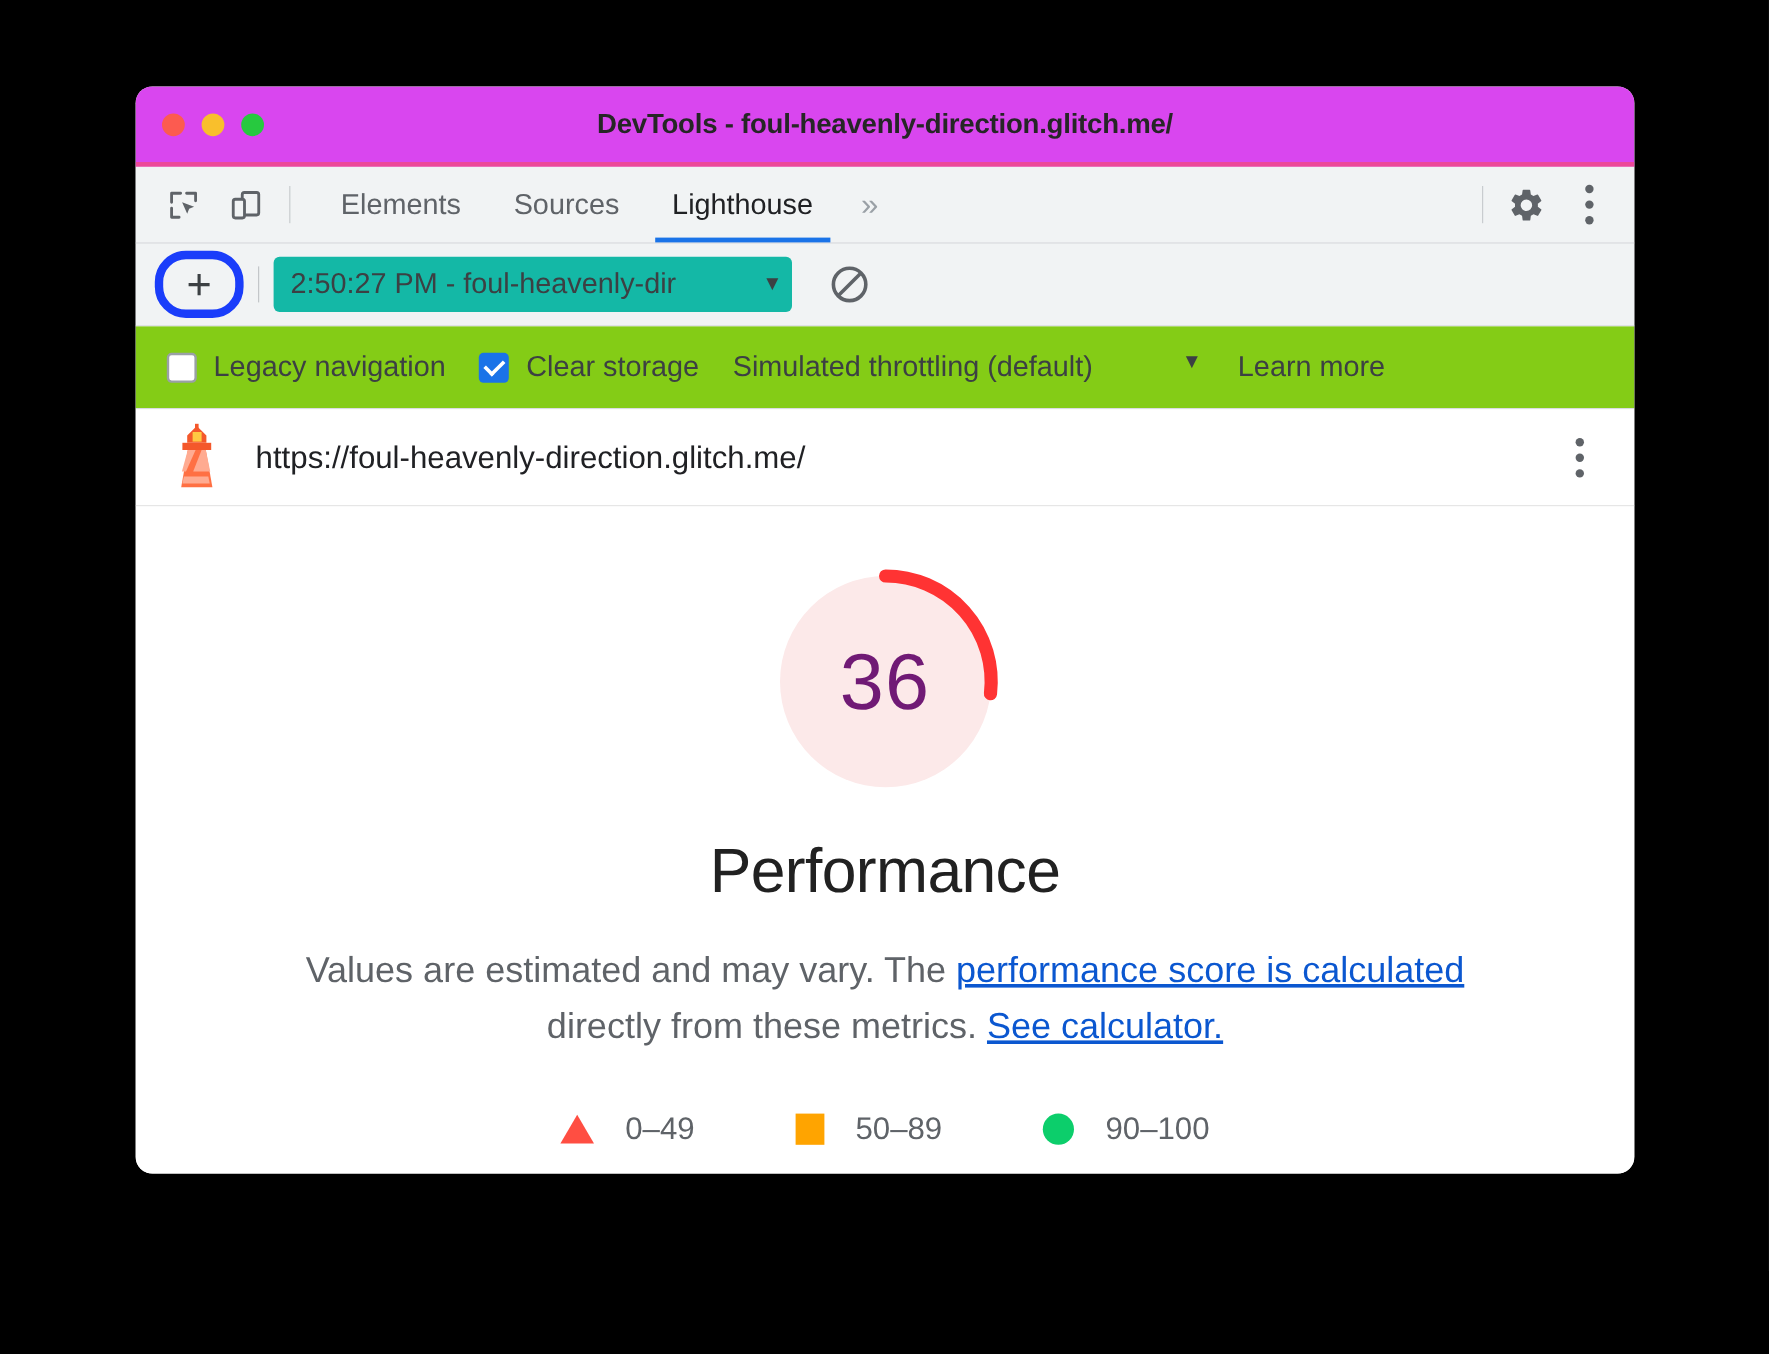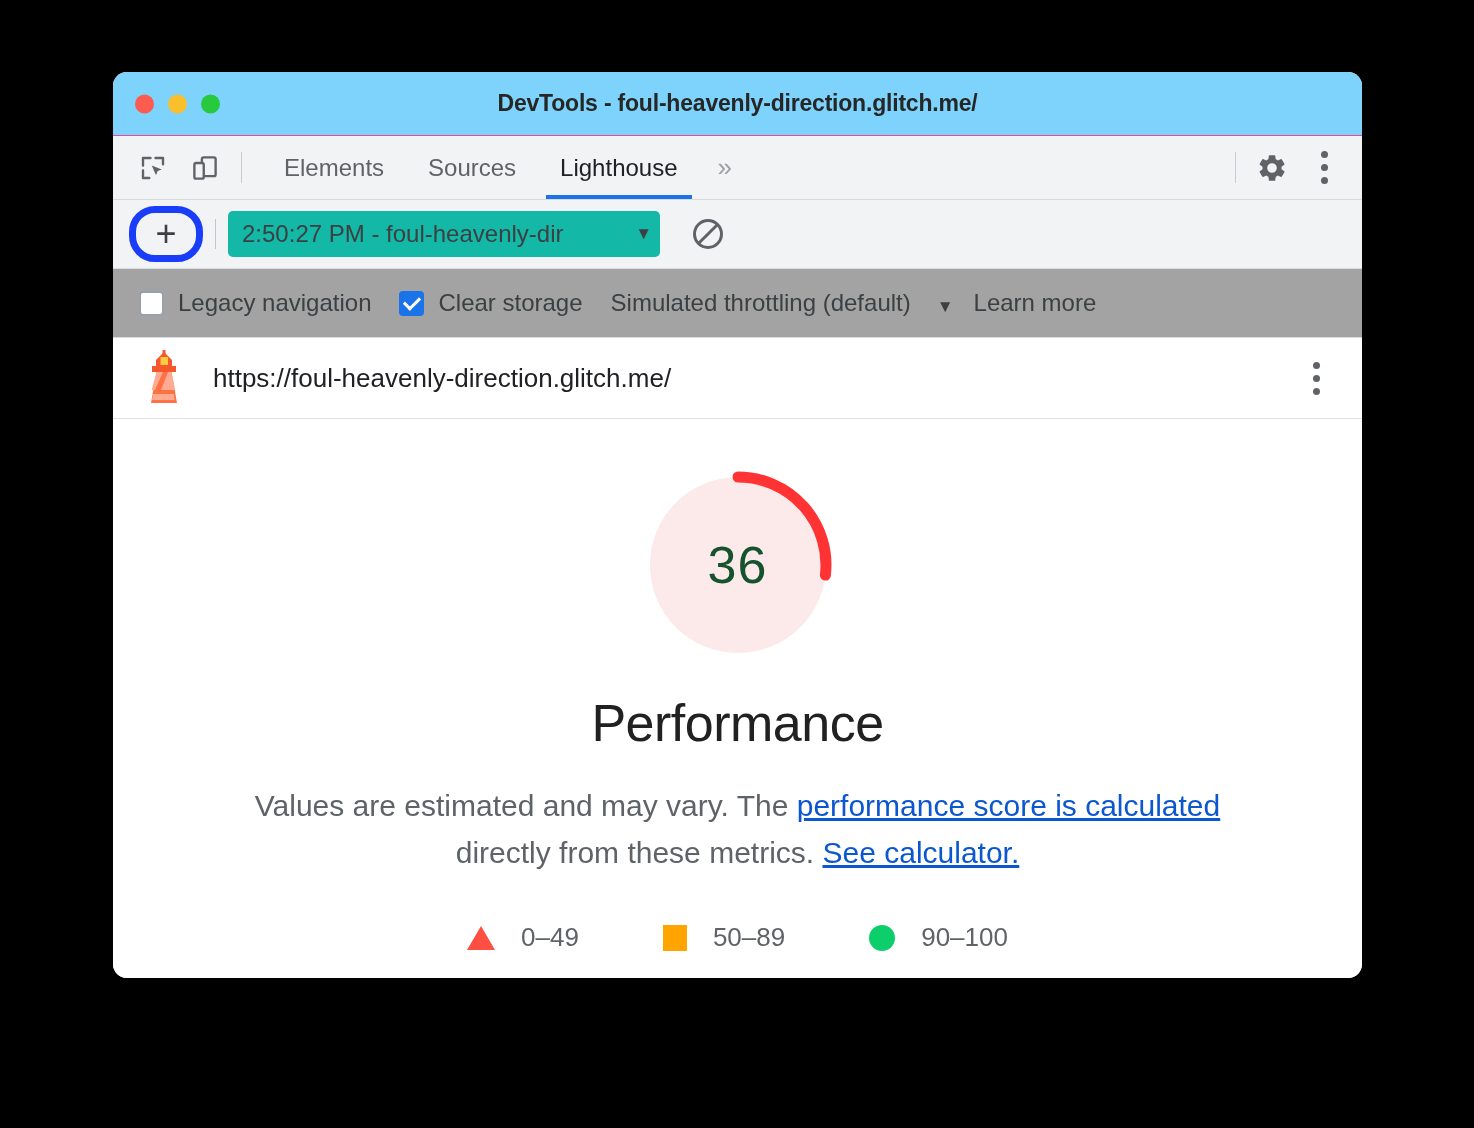--- a/index.html
+++ b/index.html
@@ -24,22 +24,22 @@
     height: 906px;
     border-radius: 14px;
     overflow: hidden;
     background: #ffffff;
     box-shadow: 0 0 0 0.5px rgba(0,0,0,0.25);
   }
 
   
   #titlebar {
     height: 63px;
-    background: #7dd3fc;
-    border-bottom: 1px solid #ec4899;
+    background: #d946ef;
+    border-bottom: 4px solid #ec4899;
     position: relative;
     display: flex;
     align-items: center;
     justify-content: center;
   }
   .lights {
     position: absolute;
     left: 22px;
     top: 50%;
     transform: translateY(-50%);
@@ -189,21 +189,21 @@
   #clear-all-btn {
     margin-left: 26px;
     width: 44px; height: 44px;
     display: flex; align-items: center; justify-content: center;
     cursor: pointer;
   }
 
   
   #lh-settings {
     height: 68px;
-    background: #a3a3a3;
+    background: #84cc16;
     border-bottom: 1px solid #dadce0;
     display: flex;
     align-items: center;
     padding-left: 26px;
     font-size: 24px;
     color: #3c4043;
   }
   .setting {
     display: flex;
     align-items: center;
@@ -225,23 +225,24 @@
   .cbox.on  { background: #1a73e8; }
   .cbox.on::after {
     content: "";
     width: 7px; height: 13px;
     border: solid #ffffff;
     border-width: 0 3px 3px 0;
     transform: rotate(45deg) translate(-1px,-1px);
   }
   #throttling-group {
     display: flex;
-    align-items: flex-end;
-    cursor: pointer;
-    margin-right: 20px;
+    align-items: flex-start;
+    cursor: pointer;
+    margin-right: 30px;
+    gap: 48px;
   }
   #throttling-arrow {
     font-size: 17px;
     color: #3c4043;
     margin-left: 26px;
   }
   #learn-more {
     color: #3c4043;
     cursor: pointer;
   }
@@ -287,22 +288,22 @@
     width: 200px; height: 200px;
     position: relative;
   }
   #gauge-svg { display: block; }
   #gauge-value {
     position: absolute;
     left: 0; right: 0; top: 0; bottom: 0;
     display: flex;
     align-items: center;
     justify-content: center;
-    font-size: 52px;
-    color: #14532d;
+    font-size: 66px;
+    color: #701a75;
     letter-spacing: 1px;
   }
   #score-title {
     font-size: 52px;
     color: #212121;
     margin-top: 28px;
     letter-spacing: -0.5px;
   }
   #score-desc {
     margin-top: 30px;

